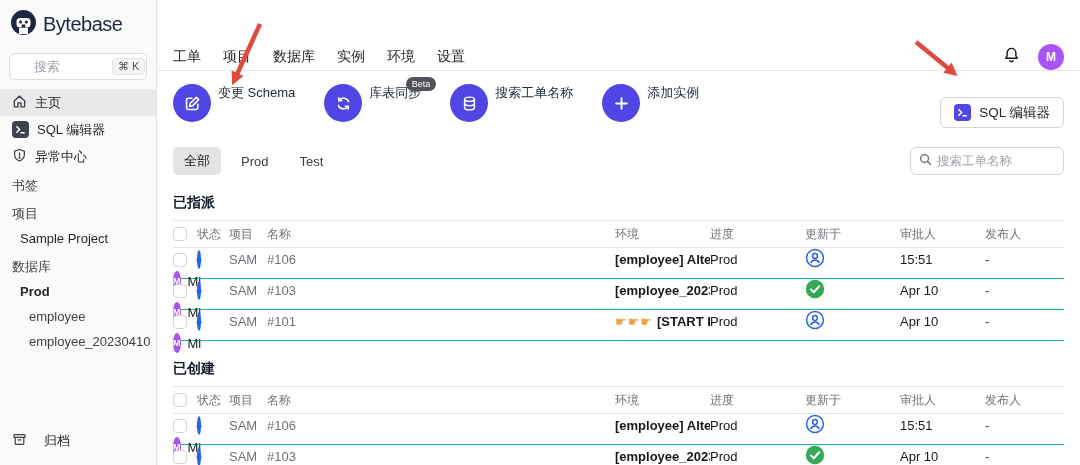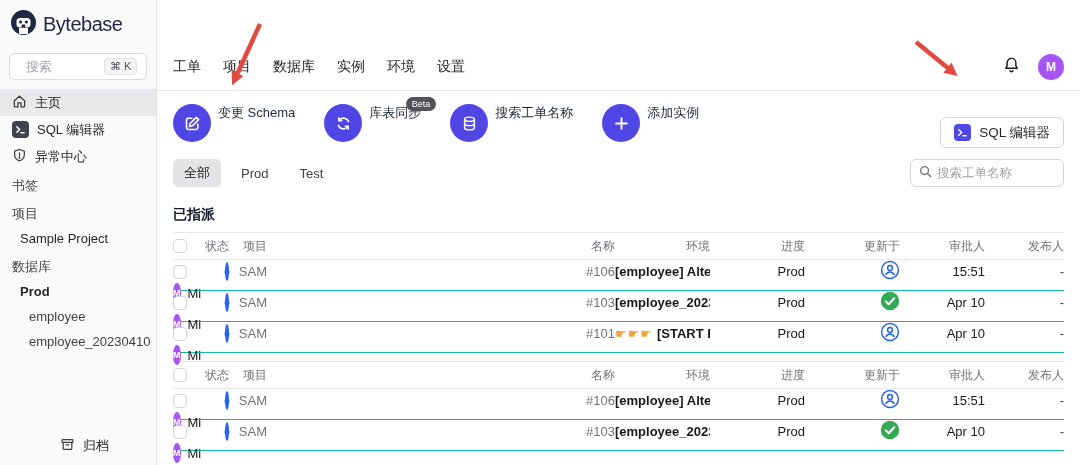--- a/index.html
+++ b/index.html
@@ -6,35 +6,35 @@
   html,body { width:1080px; height:465px; overflow:hidden; background:#fff;
     font-family:"Liberation Sans","DejaVu Sans",sans-serif; color:#18181b; font-size:13px; }
   .app { display:flex; width:1080px; height:465px; }
 
   
   .sidebar { width:157px; min-width:157px; height:100%; background:#fafafa;
     border-right:1px solid #e4e4e7; position:relative; }
   .logo { display:flex; align-items:center; gap:6px; padding:9px 10px 8px 10px; }
   .logo-text { font-size:20px; font-weight:normal; color:#1e2742; letter-spacing:-0.5px; }
   .side-search { margin:6px 9px 9px 9px; height:27px; background:#fff; border:1px solid #dcdce0;
-    border-radius:6px; display:flex; align-items:center; padding:0 5px 0 16px; }
+    border-radius:6px; display:flex; align-items:center; padding:0 5px 0 24px; }
   .side-search input { border:none; outline:none; width:78px; font-size:13px; background:transparent;
     font-family:inherit; color:#3f3f46; }
   .side-search input::placeholder { color:#a1a1aa; }
   .kbd { background:#f4f4f5; border:1px solid #e4e4e7; border-radius:4px; font-size:11px;
     color:#52525b; padding:1px 5px; white-space:nowrap; }
   .side-item { height:27px; display:flex; align-items:center; gap:8px; padding:0 12px;
     color:#27272a; cursor:pointer; }
   .side-item.selected { background:#e9e9eb; }
   .side-group { height:25px; display:flex; align-items:center; padding:0 12px; color:#3f3f46; margin-top:3px; }
   .side-sub { height:25px; display:flex; align-items:center; padding:0 12px 0 20px; color:#27272a; }
   .side-sub.bold { font-weight:bold; }
   .side-sub2 { height:25px; display:flex; align-items:center; padding:0 12px 0 29px; color:#3f3f46; }
   .side-archive { position:absolute; left:0; right:0; bottom:6px; height:27px; display:flex;
-    align-items:center; gap:8px; padding:0 12px; color:#27272a;margin-left:48px; }
+    gap:17px; padding:0 12px; color:#27272a; }
   .ticon { width:17px; height:17px; border-radius:4px; display:flex; align-items:center; justify-content:center; }
   .ticon.dark { background:#3f4450; }
   .ticon.indigo { background:#4f46e5; }
 
   
   .main { flex:1; display:flex; flex-direction:column; position:relative; }
   .header { height:47px; border-bottom:1px solid #e5e7eb; display:flex; align-items:center; padding:0 16px;margin-top:44px; }
   .nav { display:flex; gap:22px; font-size:14px; color:#27272a; }
   .nav span { cursor:pointer; }
   .header-right { margin-left:auto; display:flex; align-items:center; gap:17px; }
@@ -48,31 +48,31 @@
   .qa-circle { width:38px; height:38px; border-radius:50%; background:#4f46e5; display:flex;
     align-items:center; justify-content:center; }
   .qa-label { font-size:13px; color:#1f2937; white-space:nowrap; }
   .qa-badge { position:absolute; top:-7px; right:-15px; background:#52525b; color:#fff;
     font-size:9px; padding:2px 6px; border-radius:8px; }
 
   .sql-editor-btn { position:absolute; top:26px; right:16px; height:31px; background:#fff;
     border:1px solid #d4d4d8; border-radius:6px; display:flex; align-items:center; gap:8px;
     padding:0 13px; font-size:13.5px; color:#27272a; cursor:pointer; }
 
-  .filter-row { margin-top:17px; display:flex; align-items:center; }
+  .filter-row { margin-top:25px; display:flex; align-items:center; }
   .tab { padding:5px 11px; border-radius:5px; color:#3f3f46; cursor:pointer; margin-right:9px; font-size:13px; }
   .tab.active { background:#e4e4e7; color:#18181b; }
   .issue-search { margin-left:auto; width:154px; height:28px; border:1px solid #d4d4d8;
     border-radius:6px; background:#fff; display:flex; align-items:center; gap:5px; padding:0 8px; }
   .issue-search input { border:none; outline:none; flex:1; min-width:0; font-size:12.5px;
     background:transparent; font-family:inherit; color:#3f3f46; }
   .issue-search input::placeholder { color:#a1a1aa; }
 
   .section-title { margin-top:19px; font-size:14px; font-weight:bold; color:#111827; }
-  .grid { display:grid; grid-template-columns:24px 32px 38px 1fr 95px 95px 95px 85px 79px; align-items:center;text-align:right; }
+  .grid { display:grid; grid-template-columns:24px 32px 38px 1fr 95px 95px 95px 85px 79px; align-items:center; }
   .thead { margin-top:8px; height:28px; border-top:1px solid #e5e7eb; border-bottom:1px solid #e5e7eb;
     color:#71717a; font-size:12px; }
   .trow { height:31px; border-bottom:1px solid #14b8a6; cursor:pointer; }
   .cb { width:14px; height:14px; border:1.5px solid #d4d4d8; border-radius:4px; background:#fff; cursor:pointer; }
   .status-icon { width:13px; height:13px; border:2px solid #2563eb; border-radius:50%;
     position:relative; }
   .status-icon::after { content:""; position:absolute; left:50%; top:50%; transform:translate(-50%,-50%);
     width:5px; height:5px; border-radius:50%; background:#2563eb; }
   .c-proj, .c-id { color:#71717a; }
   .c-name { font-weight:bold; color:#18181b; white-space:nowrap; overflow:hidden; display:flex; align-items:center; gap:4px; }
@@ -342,20 +342,21 @@
           </svg>
         </span>
         <span class="c-upd">Apr 10</span>
         <span class="c-appr">-</span>
         <span class="c-creator">
           <span class="avatar-sm">M</span>
           <span>Mi</span>
         </span>
       </div>
 
+      <div class="section-title">已创建</div>
 
       <div class="grid thead">
         <span class="cb"></span>
         <span>状态</span>
         <span>项目</span>
         <span>名称</span>
         <span>环境</span>
         <span>进度</span>
         <span>更新于</span>
         <span>审批人</span>

